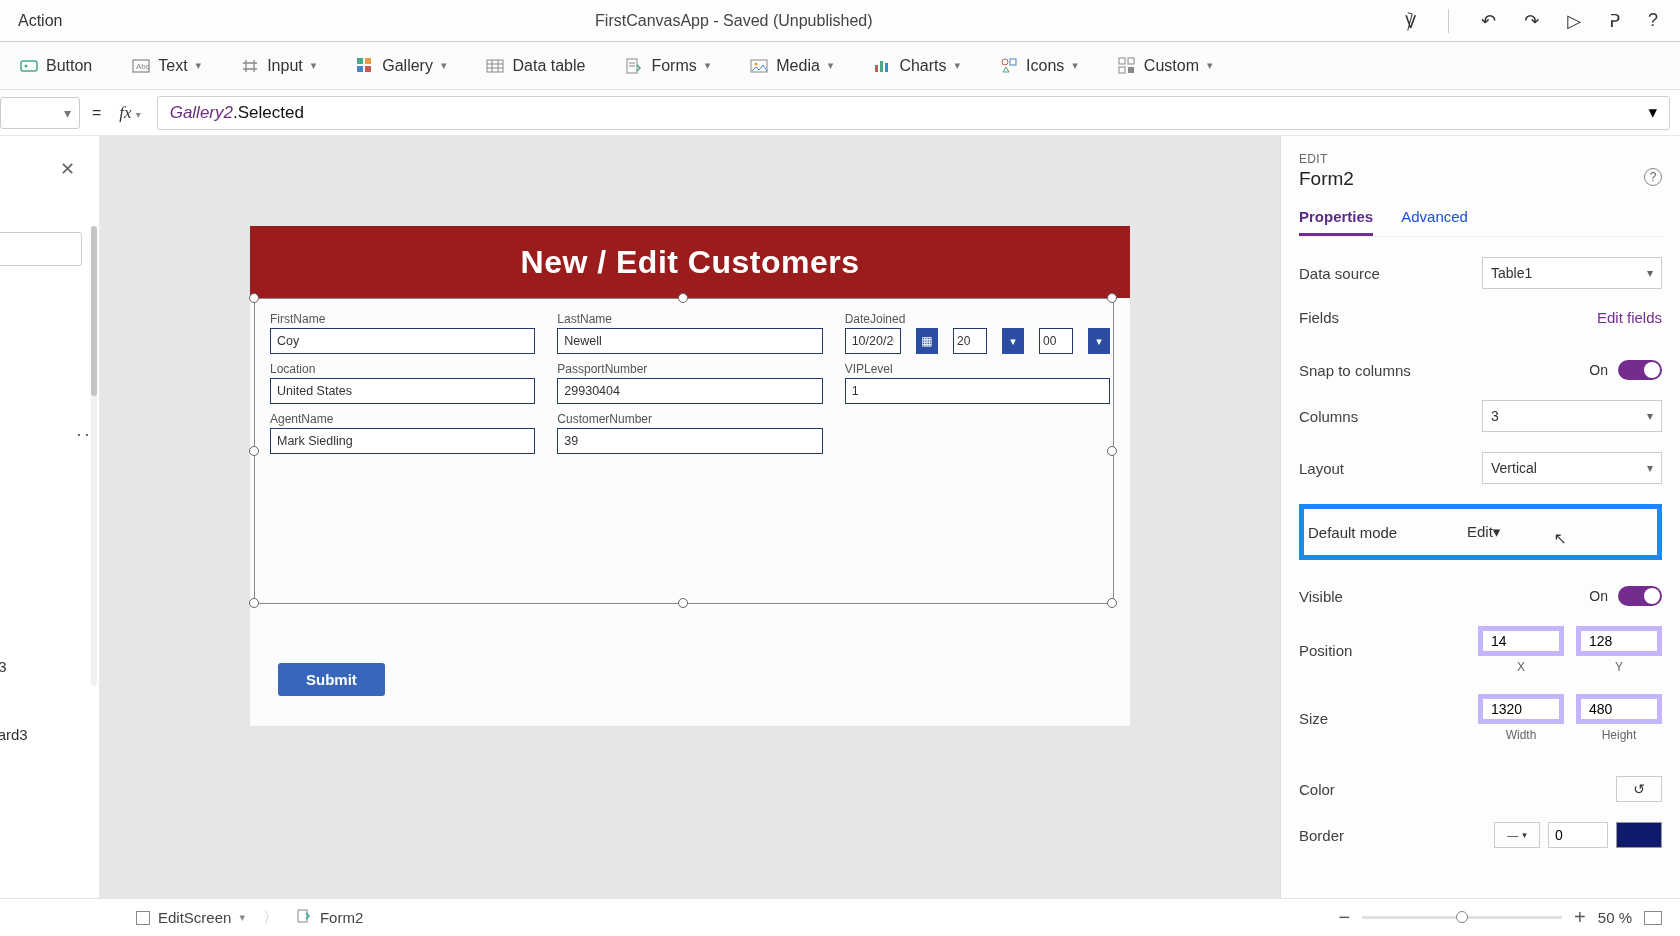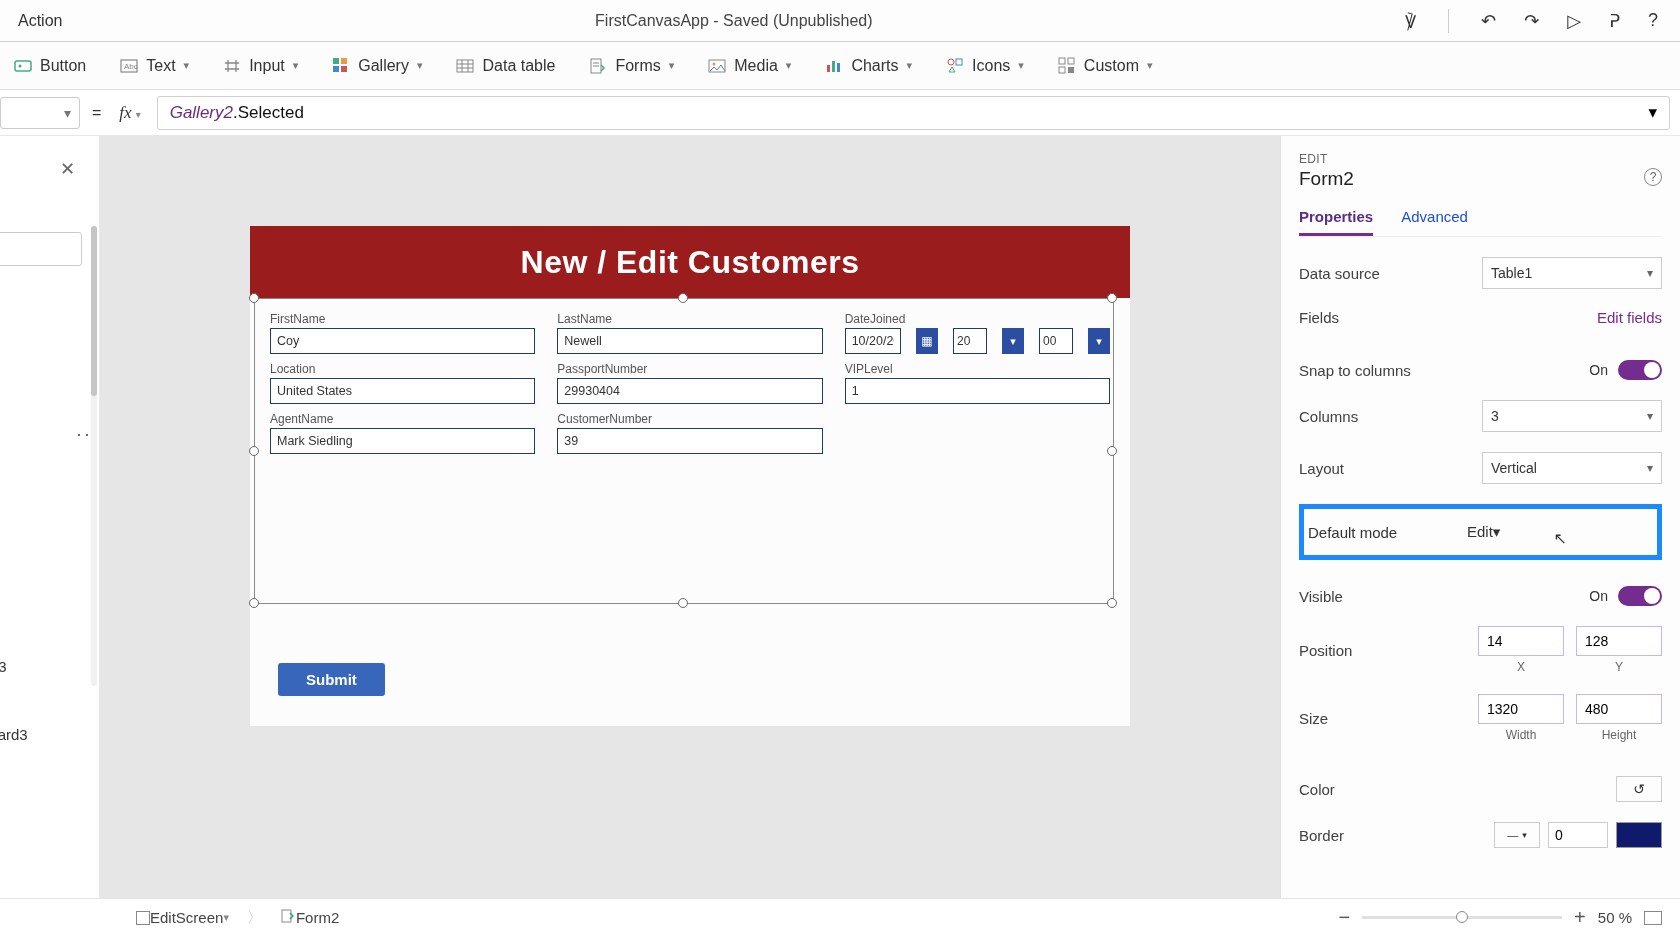--- a/index.html
+++ b/index.html
@@ -10,21 +10,21 @@
 .titlebar .left { padding-left: 18px; font-size: 16px; color: #333; }
 .titlebar .center { flex: 1; text-align: center; font-size: 16px; color: #444; }
 .titlebar .right { display: flex; gap: 28px; padding-right: 22px; align-items: center; font-size: 18px; color: #333; }
 .titlebar .right span { cursor: pointer; }
 .titlebar .divider { width: 1px; height: 24px; background: #ccc; margin: 0 4px; }
 
 
 .ribbon { height: 48px; display: flex; align-items: center; gap: 34px; padding-left: 14px; border-bottom: 1px solid #e0e0e0; background: #fcfcfc; }
 .ribbon .item { display: flex; align-items: center; gap: 8px; color: #333; font-size: 16px; cursor: pointer; }
 .ribbon .chev { font-size: 11px; color: #777; }
-.ribbon .ico { width: 18px; height: 18px; display: inline-block; }
+.ribbon .ico { width: 18px; height: 18px; display: inline-block; margin-left: 6px; }
 
 
 .formula-row { height: 46px; display: flex; align-items: center; padding: 0 10px 0 0; border-bottom: 1px solid #e8e8e8; gap: 10px; }
 .formula-row .prop-dd { width: 80px; height: 32px; border: 1px solid #ccc; border-radius: 3px; display:flex; align-items:center; justify-content:flex-end; padding-right:8px; color:#777; font-size:14px; background:#fff; }
 .formula-row .eq { font-size: 16px; color: #333; padding: 0 2px; }
 .formula-row .fx { font-family: "Cambria Math", serif; font-style: italic; font-size: 17px; color:#333; padding: 0 6px; }
 .formula-row .fx .chev { font-size:10px; color:#888; font-style: normal; margin-left:4px;}
 .formula-row .formula-input { flex: 1; height: 34px; border: 1px solid #d0d0d0; border-radius: 3px; padding: 4px 12px; font-family: "Consolas", monospace; font-size: 17px; display:flex; align-items:center; justify-content:space-between; background:#fff; }
 .formula-row .formula-input .code .a { color: #6a2c7f; font-style: italic; }
 .formula-row .formula-input .code .b { color: #111; }
@@ -71,31 +71,31 @@
 .prop-row .sel .chev { color:#666; font-size:12px; }
 .prop-row .link { color: #742c8f; cursor:pointer; }
 .toggle { width: 44px; height: 20px; background: #742c8f; border-radius: 10px; position: relative; }
 .toggle .knob { width: 16px; height: 16px; background:#fff; border-radius:50%; position:absolute; top:2px; right:2px;}
 .toggle-wrap { display:flex; align-items:center; gap:10px; font-size:14px; }
 .highlight-box { border: 5px solid #1e88ff; padding: 14px 10px 14px 4px; margin-top: 20px; display:flex; justify-content:space-between; align-items:center; position:relative;}
 .highlight-box .sel { width: 180px; }
 .cursor-ptr { position:absolute; right:90px; top:20px; font-size:16px;}
 .pair-inputs { display:flex; gap: 12px; }
 .pair-inputs .box { width: 86px; }
-.pair-inputs input { width:86px; height:30px; border:1px solid #c4b5fd; padding:4px 8px; font-size:14px;}
+.pair-inputs input { width:86px; height:30px; border:5px solid #c4b5fd; padding:4px 8px; font-size:14px;}
 .pair-inputs .sub { text-align:center; font-size:12px; color:#666; margin-top:4px;}
 .color-swatch { width:46px; height:26px; background:#0f1a6c; border:1px solid #999;}
 .border-style { width:46px; height:26px; border:1px solid #ccc; display:flex; align-items:center; justify-content:center; gap:4px; font-size:11px;}
 .reset-ico { width:46px; height:26px; border:1px solid #ccc; display:flex; align-items:center; justify-content:center; font-size:14px;}
 .border-row { display:flex; gap:8px; align-items:center;}
 .border-row input { width:60px; height:26px; border:1px solid #ccc; padding:2px 6px; font-size:14px;}
 
 
 .footer { height: 38px; border-top: 1px solid #e4e4e4; display:flex; align-items:center; padding: 0 18px; gap:18px; font-size:15px; color:#444; background:#fff; position:relative;}
-.footer .crumb { display:flex; align-items:center; cursor:pointer; }
+.footer .crumb { display:flex; align-items:center; gap:8px; cursor:pointer; }
 .footer .crumb .ico-box { width:14px; height:14px; border:1.5px solid #888; }
 .footer .spacer { flex:1; }
 .footer .zoom { display:flex; align-items:center; gap:12px; }
 .footer .zoom .track { width:200px; height:3px; background:#e0e0e0; position:relative;}
 .footer .zoom .thumb { width:12px; height:12px; background:#fff; border:1.5px solid #888; border-radius:50%; position:absolute; top:-5px; left:94px;}
 .footer .zoom .tick { position:absolute; width:1px; height:10px; background:#aaa; top:-4px; left:100px;}
 .footer .minus, .footer .plus { font-size:20px; color:#555;}
 .footer .fit-ico { width:18px; height:14px; border:1.5px solid #888; display:inline-block;}
 </style>
 </head>

